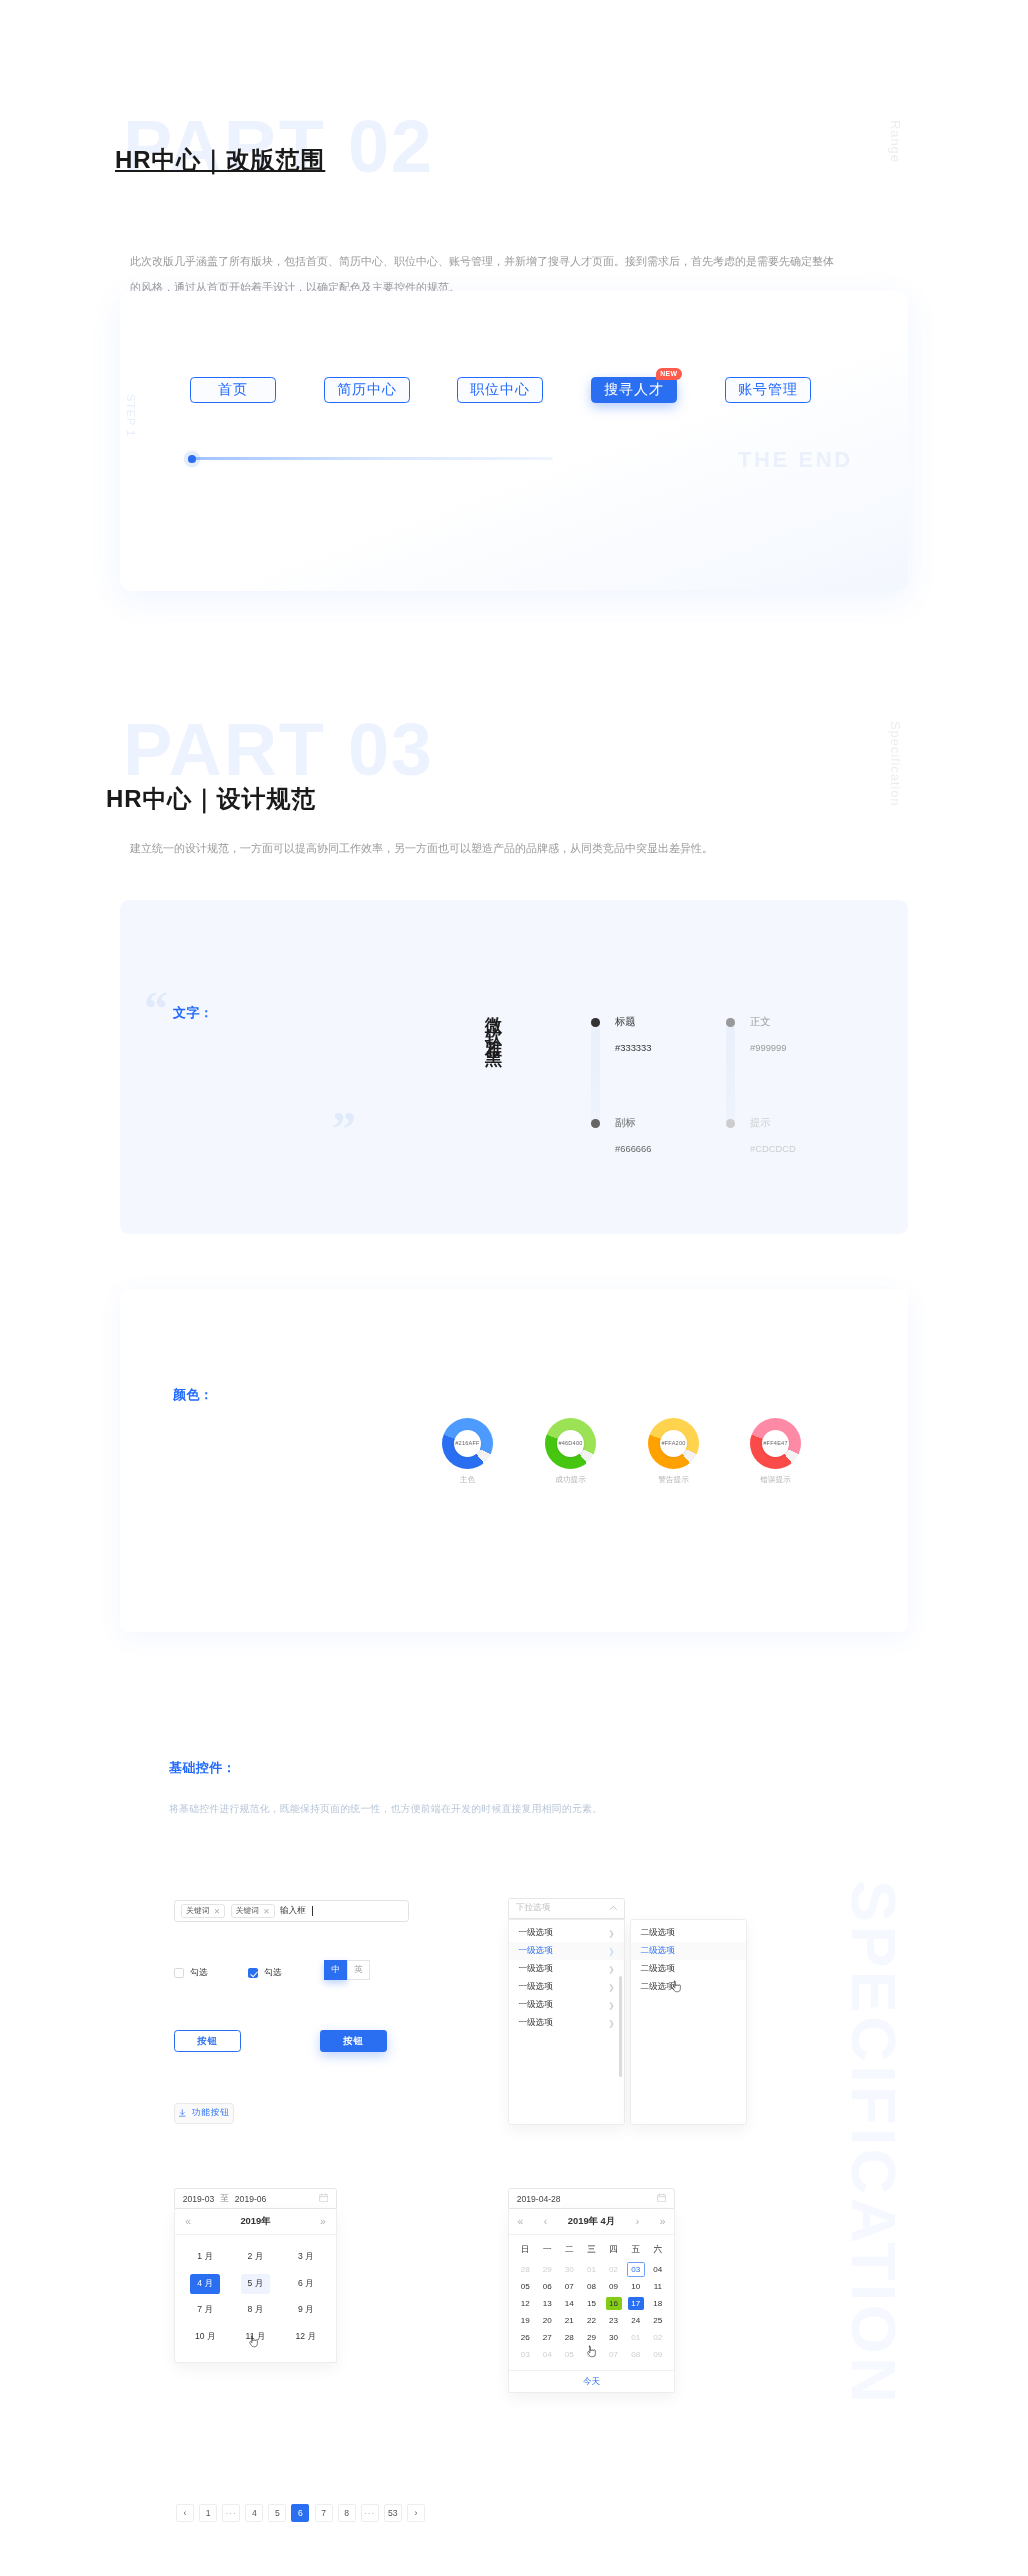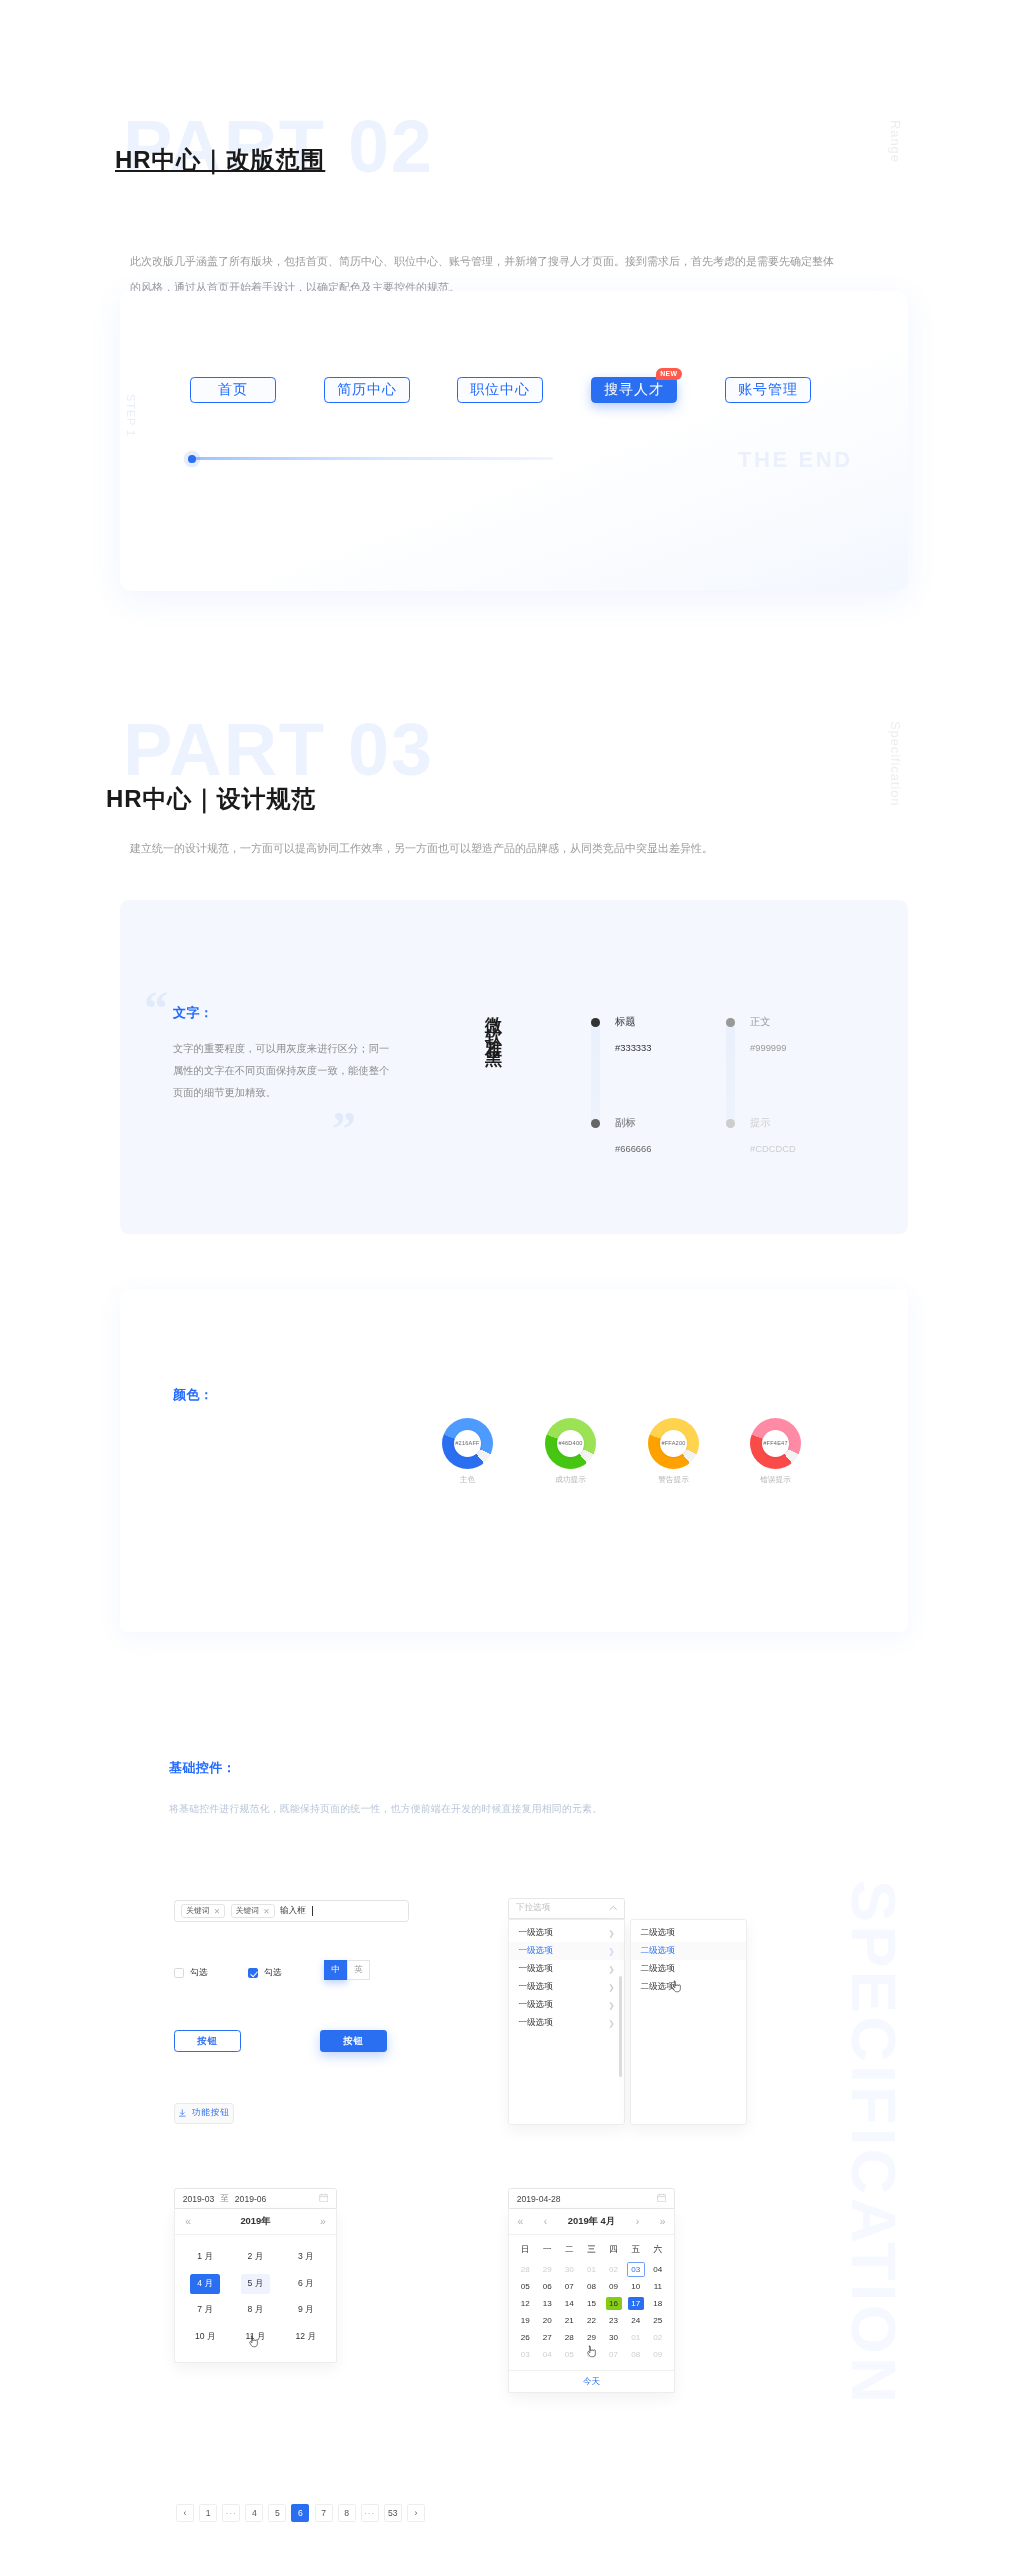--- a/index.html
+++ b/index.html
@@ -325,21 +325,20 @@
     <div class="ghost-part" style="left:111px; top:713px;">PART 03</div>
     <div class="sec-title" style="left:106px; top:747px;margin-top:36px;">HR中心｜设计规范</div>
     <div class="vert-label" style="left:888px; top:721px;">Specification</div>
     <div class="sec-desc" style="left:130px; top:835px;">建立统一的设计规范，一方面可以提高协同工作效率，另一方面也可以塑造产品的品牌感，从同类竞品中突显出差异性。</div>
   </div>
 
   <div class="soft-card card-blue" style="left:120px; top:900px; width:788px; height:334px;"></div>
   <div class="quote" style="left:144px; top:985px;">“</div>
   <div class="quote" style="left:332px; top:1105px;">”</div>
   <div class="card-title" style="left:173px; top:1004px;">文字：</div>
-  <div class="card-body" style="left:173px; top:1038px; width:218px;">文字的重要程度，可以用灰度来进行区分；同一属性的文字在不同页面保持灰度一致，能使整个页面的细节更加精致。</div>
   <div class="vert-font-sample" style="left:482px; top:1002px;">微软雅黑</div>
 
   <div class="tone-bar" style="left:591px; top:1018px; height:110px;"></div>
   <div class="tone-dot" style="left:591px; top:1018px; background:#333333;"></div>
   <div class="tone-name" style="left:615px; top:1015px; color:#333333;">标题</div>
   <div class="tone-hex" style="left:615px; top:1042px; color:#333333;">#333333</div>
   <div class="tone-dot" style="left:591px; top:1119px; background:#666666;"></div>
   <div class="tone-name" style="left:615px; top:1116px; color:#666666;">副标</div>
   <div class="tone-hex" style="left:615px; top:1143px; color:#666666;">#666666</div>
 

